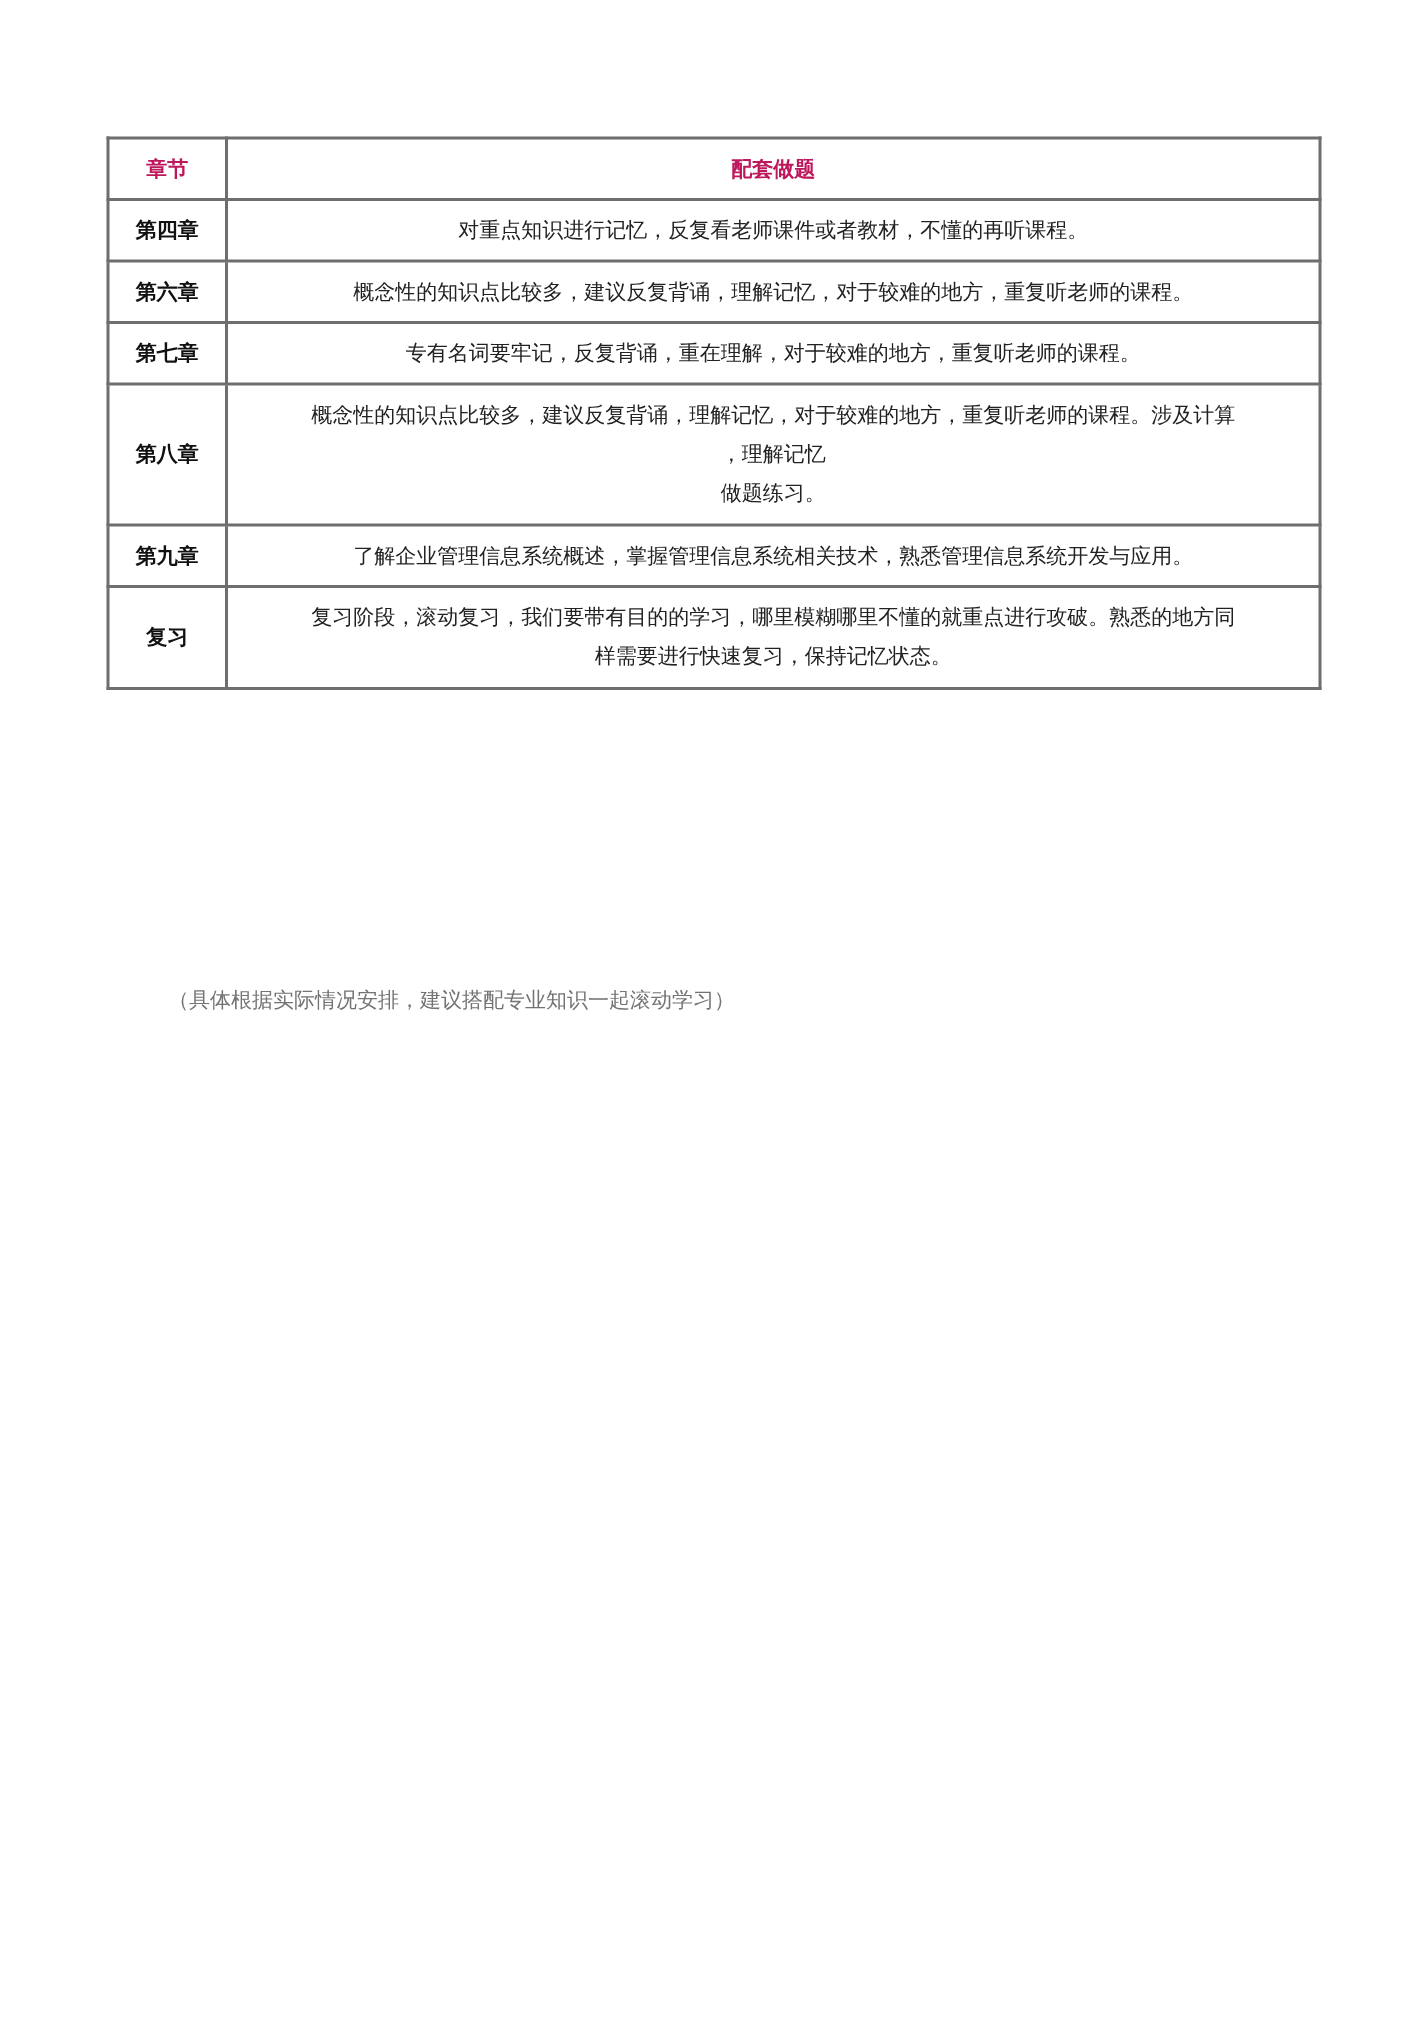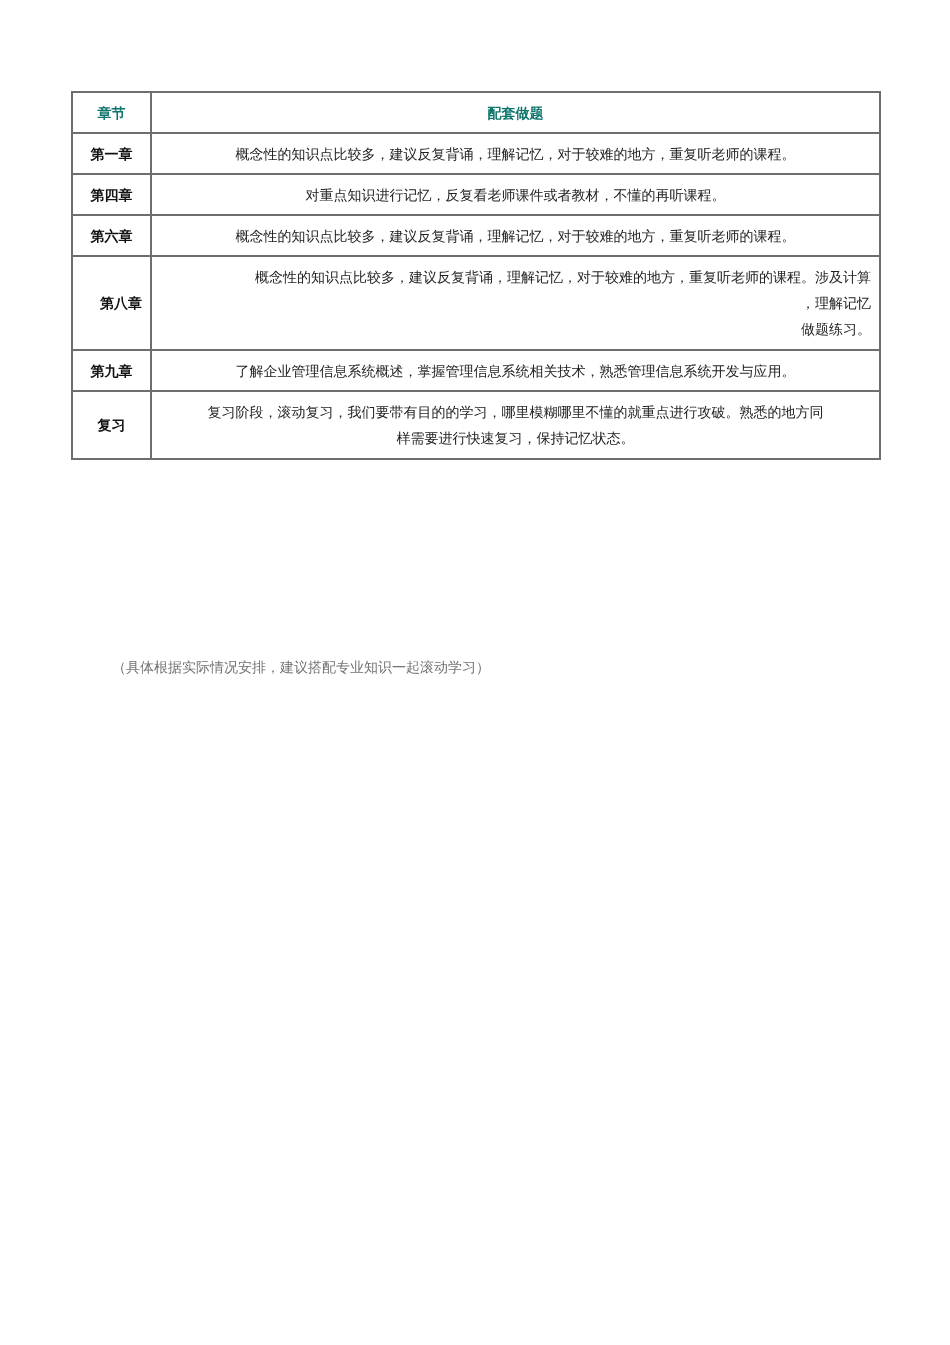--- a/index.html
+++ b/index.html
@@ -33,29 +33,29 @@
       text-align: center;
       vertical-align: middle;
       padding: 0 8px;
       line-height: 26px;
       font-weight: normal;
       color: #222;
     }
     table.plan th {
       font-weight: bold;
       height: 39px;
-      color: #0f766e;
+      color: #be185d;
       margin-top: 20px;
     }
     table.plan td.chapter {
       font-weight: bold;
       color: #111;
     }
     table.plan tr.r1 td { height: 39px; }
-    table.plan tr.r2 td { height: 92px; text-align: right; }
+    table.plan tr.r2 td { height: 92px; }
     table.plan tr.r3 td { height: 66px; }
     .note {
       position: absolute;
       left: 112px;
       top: 656px;
       font-size: 14px;
       color: #737373;
       line-height: 22px;
     }
     .line { display: block; }
@@ -70,35 +70,35 @@
         <col class="c2">
       </colgroup>
     <thead>
       <tr>
         <th>章节</th>
         <th>配套做题</th>
       </tr>
     </thead>
     <tbody>
       <tr class="r1">
-        <td class="chapter">第一章</td>
-        <td>
-            <span class="line">概念性的知识点比较多，建议反复背诵，理解记忆，对于较难的地方，重复听老师的课程。</span>
-          </td>
-      </tr>
-      <tr class="r1">
         <td class="chapter">第四章</td>
         <td>
             <span class="line">对重点知识进行记忆，反复看老师课件或者教材，不懂的再听课程。</span>
           </td>
       </tr>
       <tr class="r1">
         <td class="chapter">第六章</td>
         <td>
             <span class="line">概念性的知识点比较多，建议反复背诵，理解记忆，对于较难的地方，重复听老师的课程。</span>
+          </td>
+      </tr>
+      <tr class="r1">
+        <td class="chapter">第七章</td>
+        <td>
+            <span class="line">专有名词要牢记，反复背诵，重在理解，对于较难的地方，重复听老师的课程。</span>
           </td>
       </tr>
       <tr class="r2">
         <td class="chapter">第八章</td>
         <td>
           <span class="line">概念性的知识点比较多，建议反复背诵，理解记忆，对于较难的地方，重复听老师的课程。涉及计算</span>
           <span class="line">，理解记忆</span>
           <span class="line">做题练习。</span>
         </td>
       </tr>

